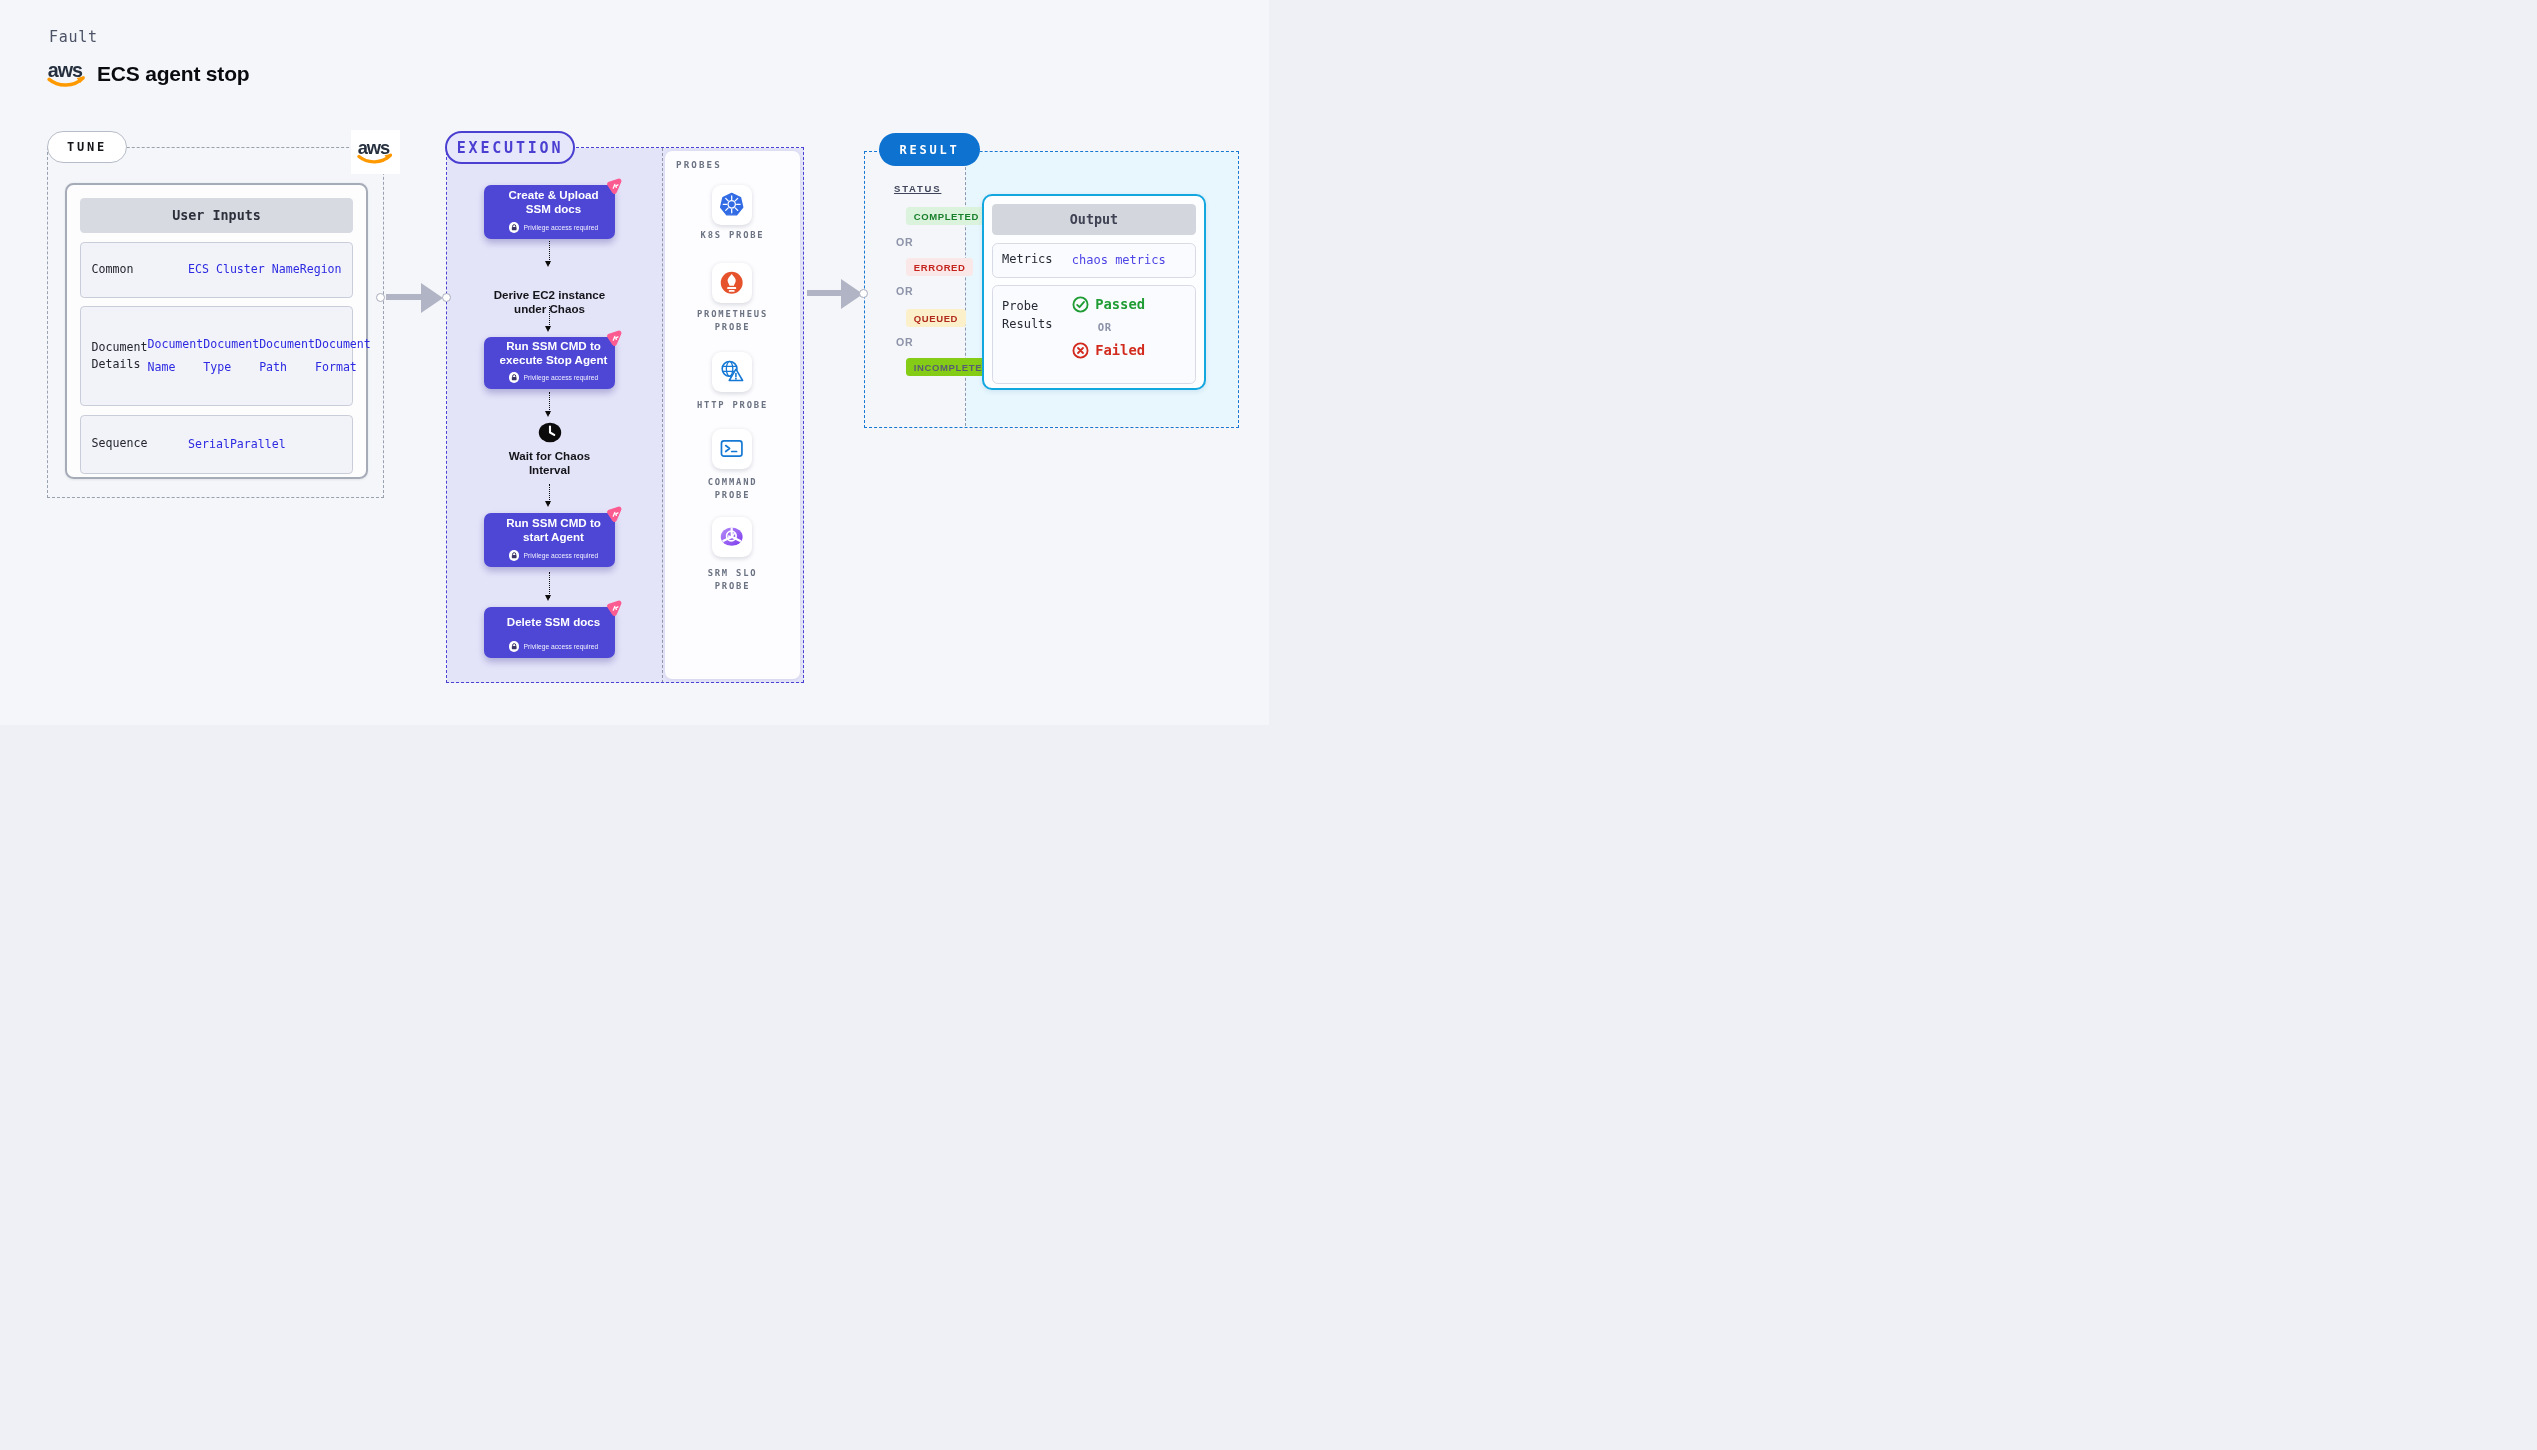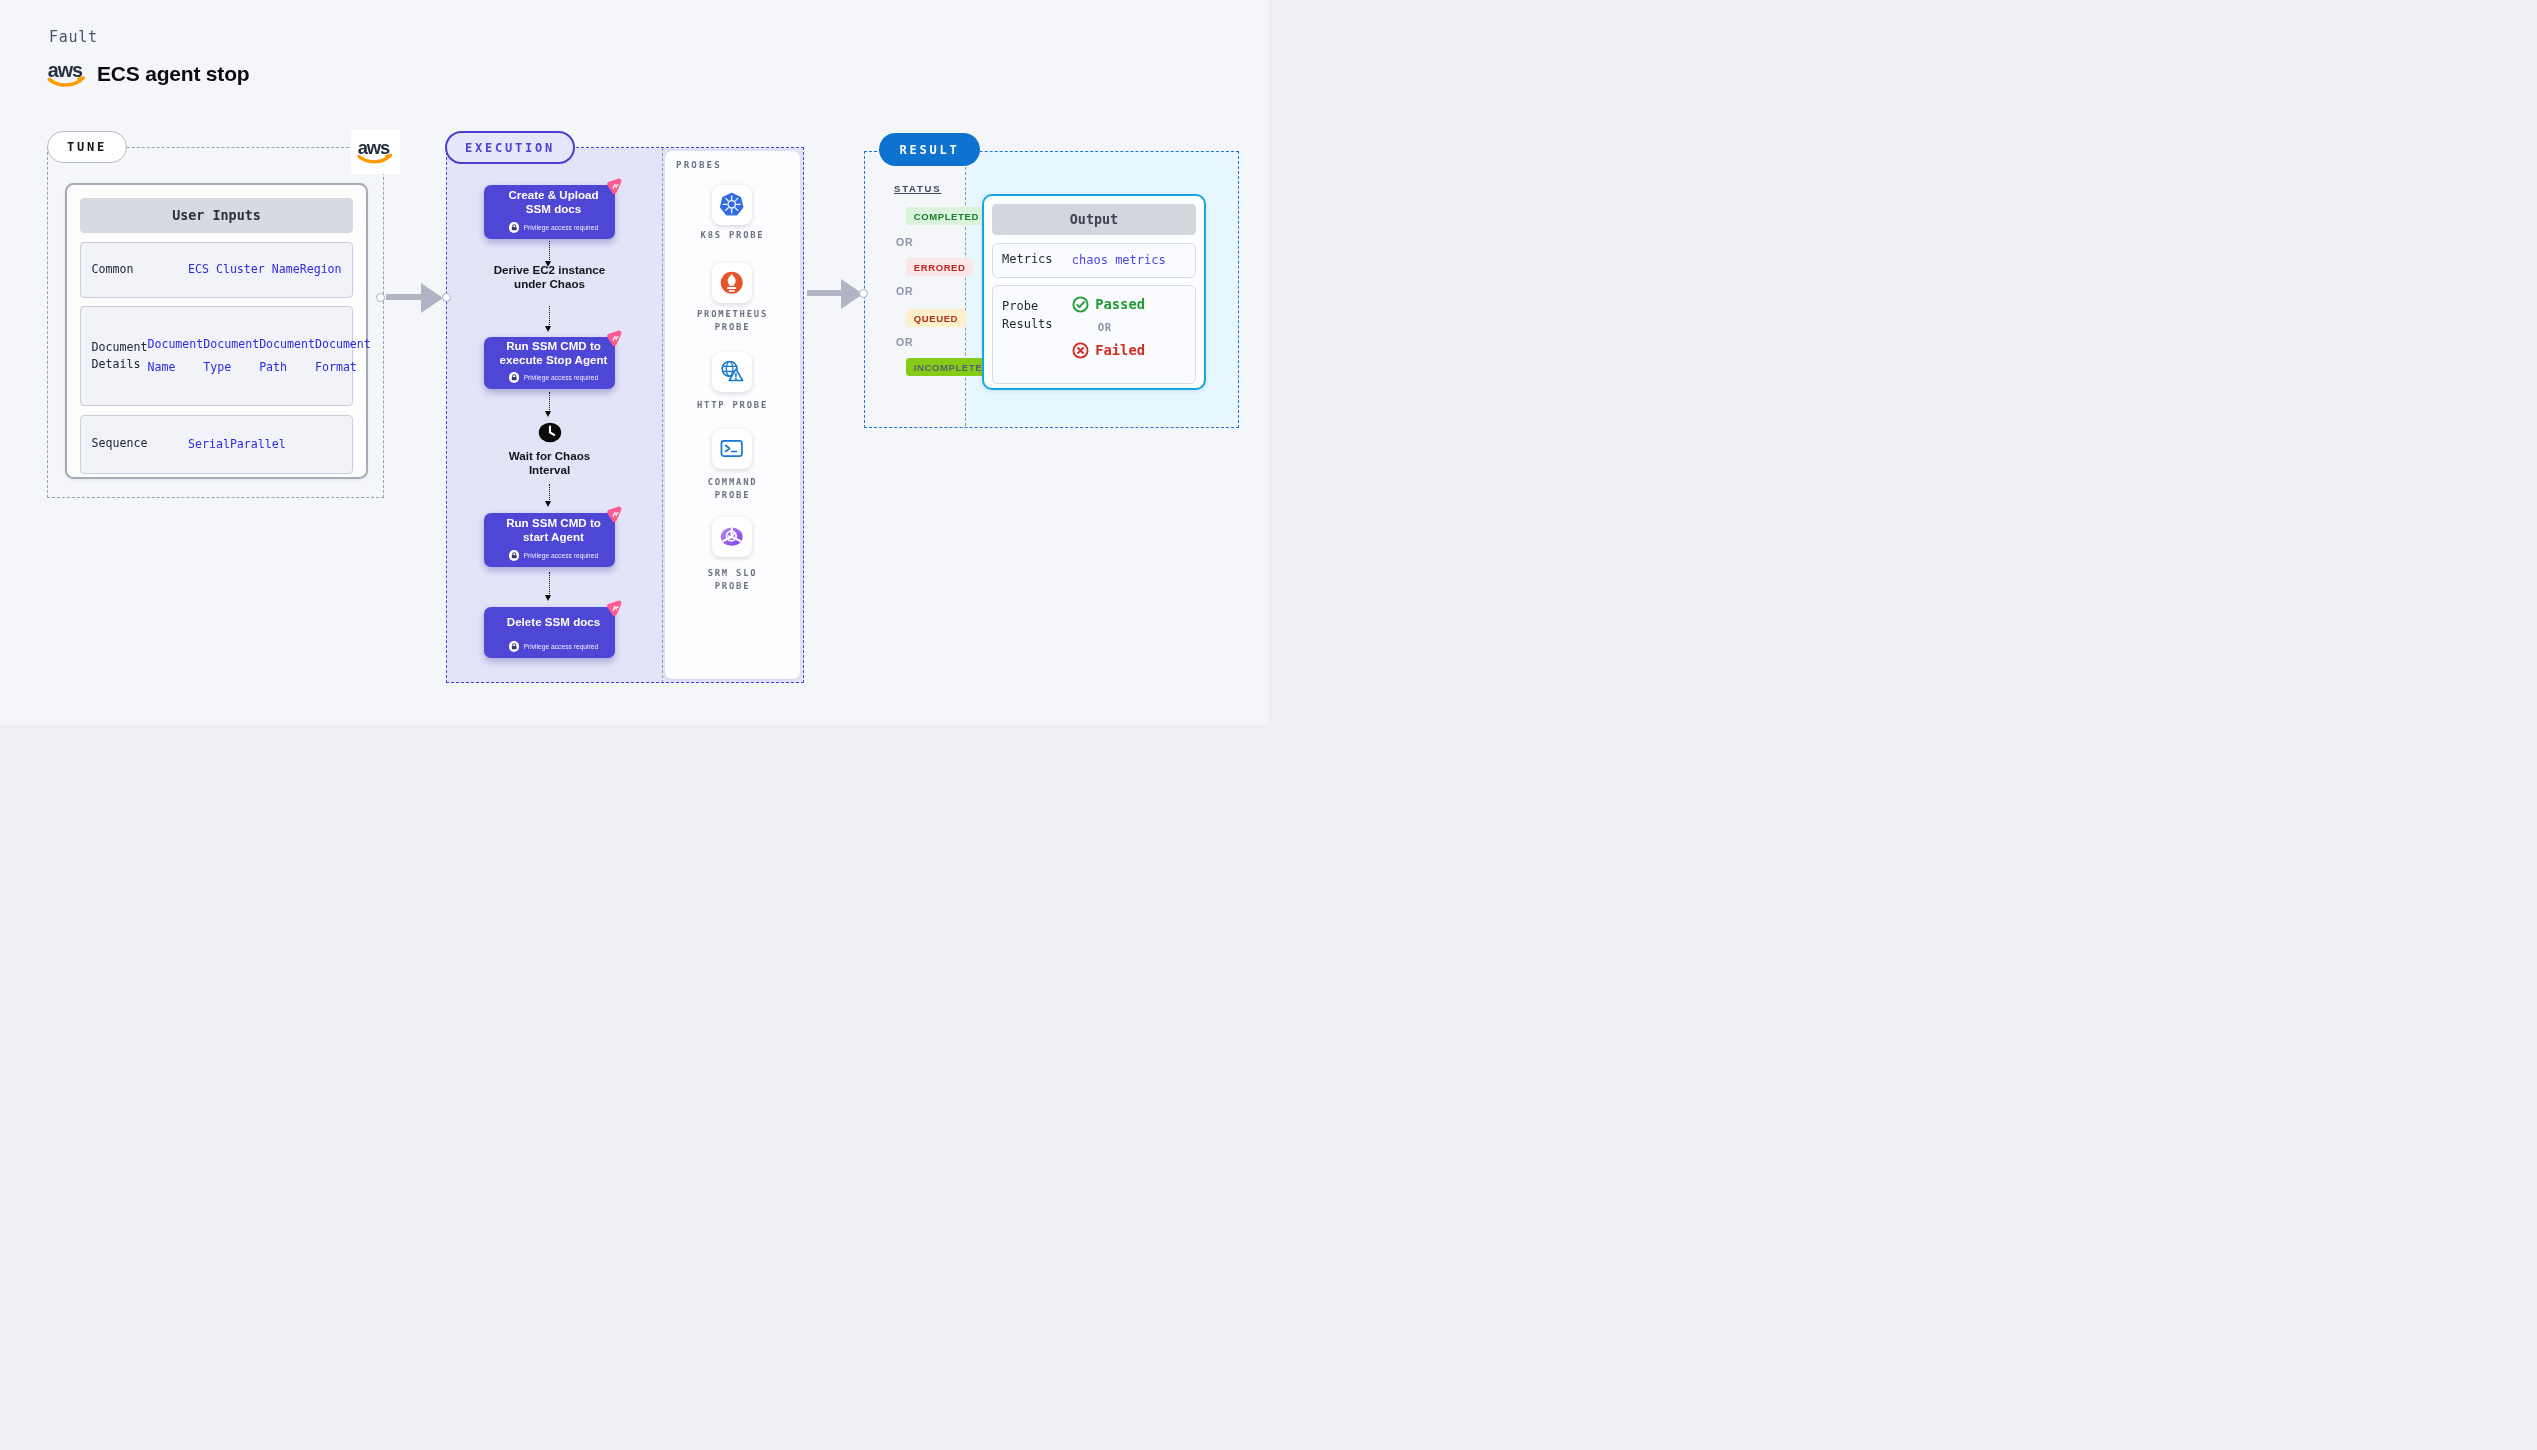--- a/index.html
+++ b/index.html
@@ -14,21 +14,21 @@
   .pre { white-space: pre-line; }
 
   
   .eyebrow { font-size: 15px; color:#4d5366; letter-spacing: 0.7px; }
   .page-title { font-size: 21px; font-weight: 800; color:#0a0b0f; letter-spacing: -0.2px; }
 
   
   .pill { display:flex; align-items:center; justify-content:center; border-radius: 17px;
           font-family:"DejaVu Sans Mono", monospace; font-weight:bold; letter-spacing:2.8px; z-index:6; }
   .pill-tune { background:#ffffff; border:1.8px solid #b6bcc8; color:#15161a; font-size:12px; }
-  .pill-exec { background:#e7e7fc; border:2.1px solid #4a3fd0; color:#4a3fd0; font-size:12px; }
+  .pill-exec { background:#e7e7fc; border:2.1px solid #4a3fd0; color:#4a3fd0; font-size:15px; }
   .pill-result { background:#0e73d0; border:none; color:#ffffff; font-size:12px; }
 
   
   .dash-tune   { border:1.4px dashed #99a1ae; z-index:3; }
   .dash-exec   { border:1.4px dashed #4a42d4; z-index:3; }
   .dash-result { border:1.4px dashed #1778d3; z-index:3; }
   .fill-lavender { background:#e4e4f9; z-index:0; }
   .fill-cyan     { background:#e8f6fd; z-index:0; }
   .vdash-gray { border-left:1.4px dashed #9096a2; width:0; z-index:2; }
   .vdash-blue { border-left:1.4px dashed #8a99b0; width:0; z-index:2; }
@@ -191,21 +191,21 @@
             <path d="M2.3 4.4 V3.1 a2.2 2.2 0 0 1 4.4 0 V4.4" fill="none" stroke="#3c3568" stroke-width="1.4"></path>
             <rect x="1.1" y="4.3" width="6.8" height="4.7" rx="1" fill="#3c3568"></rect>
           </svg>
       </span>
       <span class="note-text">Privilege access required</span>
     </div>
   </div>
 
   <div class="abs varrow" style="left:549px; top:241px; height:23px;"></div>
 
-  <div class="abs flow-label pre" style="top:263px;">Derive EC2 instance
+  <div class="abs flow-label pre" style="top:288px;">Derive EC2 instance
 under Chaos</div>
 
   <div class="abs varrow" style="left:549px; top:306px; height:22.6px;"></div>
 
   <div class="abs step-box" style="top:337px; height:52px;">
     <svg class="chaos-badge" width="19" height="19" viewBox="0 0 26 26">
       <polygon points="7,9 20,6.5 12,19.5" fill="#fb5b90" stroke="#fb5b90" stroke-width="7" stroke-linejoin="round"></polygon>
       <path d="M11 15 L13.8 10.2 M14.3 12.6 L18 11.4" stroke="#ffffff" stroke-width="1.8" stroke-linecap="round" fill="none"></path>
       <circle cx="15.3" cy="14.2" r="1.1" fill="#ffffff"></circle>
     </svg>

